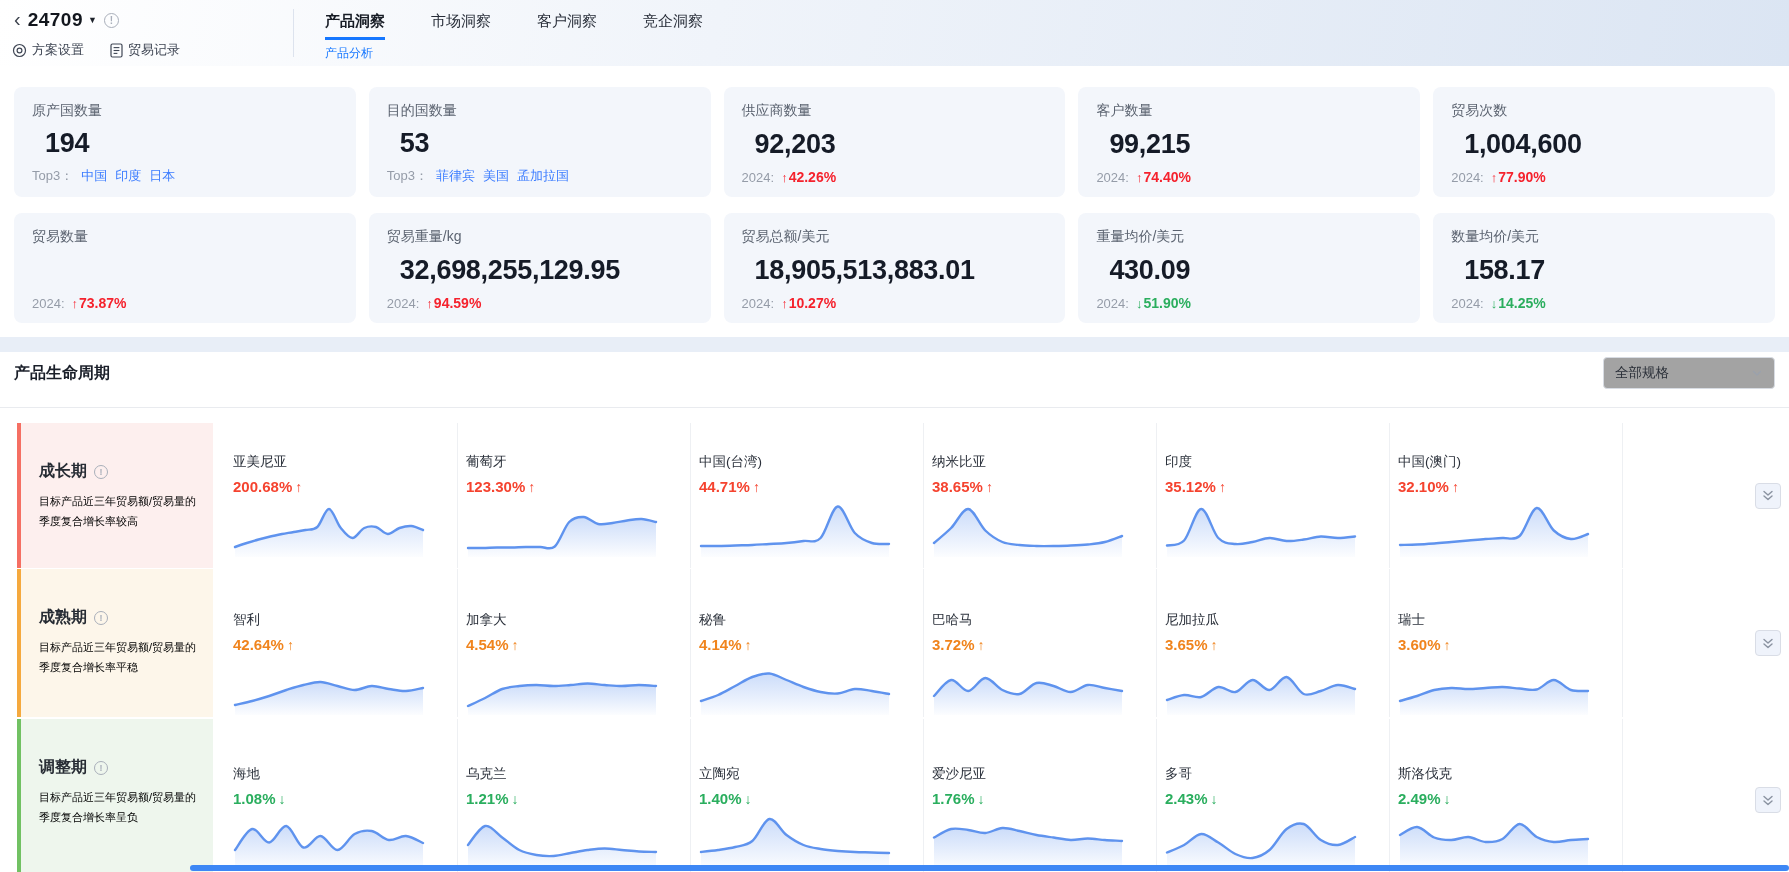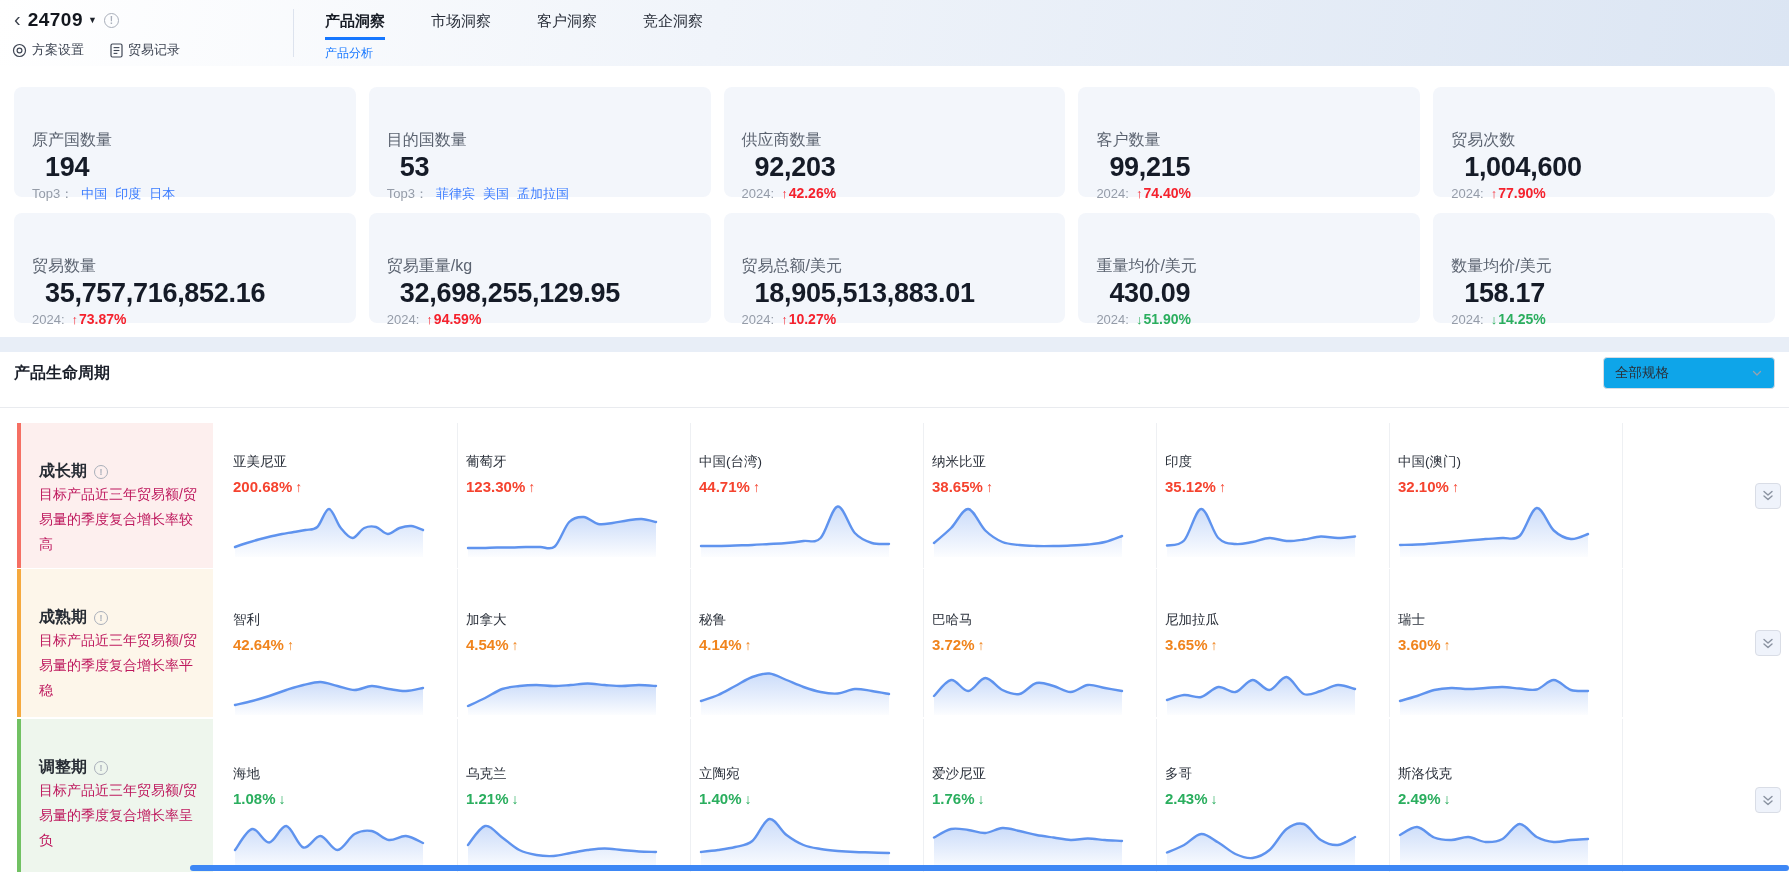--- a/index.html
+++ b/index.html
@@ -23,48 +23,48 @@
   .tab { padding:12px 0 6px; font-size:15px; color:#272d38; cursor:pointer; border-bottom:3px solid transparent; }
   .tab.active { font-weight:700; color:#171c25; border-bottom-color:#1677ff; }
   .subtab { position:absolute; left:325px; top:45px; font-size:12px; color:#1677ff; cursor:pointer; }
 
   
   .stats-section { position:absolute; top:66px; left:0; right:0; height:271px; background:#fff; }
   .stat-row { position:absolute; left:14px; right:14px; display:flex; gap:13px; }
   .stat-row.r0 { top:21px; } .stat-row.r1 { top:147px; }
   .stat-card { flex:1; height:110px; background:#f3f6fb; border-radius:8px; padding:15px 18px 12px;
     display:flex; flex-direction:column; justify-content:space-between; }
-  .sc-title { font-size:16px; color:#5b6370;margin-top:28px; }
+  .sc-title { font-size:14px; color:#5b6370; }
   .sc-value { font-size:27px; font-weight:700; color:#151b27; letter-spacing:-.3px; margin:1px 13px 2px; }
   .sc-footer { font-size:13px; color:#959ca8; display:flex; align-items:center; gap:3px; }
   .sc-footer .lnk { color:#3b7cff; cursor:pointer; margin-left:5px; }
   .sc-footer .lnk:first-of-type { margin-left:6px; }
   .trend { font-weight:700; font-size:14px; margin-left:4px; display:flex; align-items:center; gap:1px;}
   .trend.up { color:#f5222d; } .trend.down { color:#2bae5e; }
   .trend .arr { font-size:13px; }
 
   .section-gap { position:absolute; top:337px; left:0; right:0; height:15px; background:#e8eef7; }
 
   
   .lifecycle { position:absolute; top:352px; left:0; right:0; height:640px; background:#fff; }
   .lc-title { position:absolute; left:14px; top:11px; font-size:16px; font-weight:700; color:#1a1f29; }
   .lc-select { position:absolute; right:14px; top:5px; width:172px; height:32px; border:1px solid #d8dce3;
-    border-radius:4px; background:#0ea5e9; display:flex; align-items:center; justify-content:space-between;
+    border-radius:4px; background:#a3a3a3; display:flex; align-items:center; justify-content:space-between;
     padding:0 11px; font-size:13.5px; color:#2a2f38; cursor:pointer; }
   .lc-topline { position:absolute; top:55px; left:0; right:0; height:1px; background:#e9ebef; }
 
   .lc-row { position:absolute; left:17px; right:0; }
   .lc-row.g { top:71px;  height:145px; --c:#f56f63; --bg:#fdefee; --pct:#f5432f; }
   .lc-row.m { top:217px; height:148px; --c:#f5a93e; --bg:#fdf6ea; --pct:#f0841d; }
   .lc-row.a { top:367px; height:162px; --c:#71c163; --bg:#eef6ed; --pct:#2aae5e; }
   .lc-label { position:absolute; left:0; top:0; bottom:0; width:196px; border-left:4px solid var(--c);
     background:var(--bg); padding:38px 14px 0 18px; }
   .lc-name { font-size:16px; font-weight:700; color:#272c34; display:flex; align-items:center; gap:7px; }
   .lc-name .icircle { width:14px; height:14px; font-size:9px; }
-  .lc-desc { font-size:14px; color:#be185d; line-height:1.8; }
+  .lc-desc { font-size:11px; color:#000000; margin-top:10px; line-height:1.8; }
 
   .lc-cells { position:absolute; left:208px; top:0; bottom:0; right:66px; display:flex; overflow:hidden; }
   .lc-cell { width:233px; flex:none; border-right:1px solid #eef0f3; padding:30px 18px 0 8px; cursor:pointer; }
   .lc-row.m .lc-cell { padding-top:42px; } .lc-row.a .lc-cell { padding-top:46px; }
   .cell-country { font-size:13.5px; color:#2b313b; }
   .cell-pct { margin-top:7px; font-size:15px; font-weight:700; color:var(--pct); display:flex; align-items:center; gap:3px;}
   .cell-pct .arr { font-size:14px; }
   .cell-chart { margin-top:2px; width:192px; height:60px; }
   .lc-spacer { width:100px; flex:none; }
 
@@ -173,21 +173,20 @@
             <span class="trend up">
               <span class="arr">↑</span>
               <span>77.90%</span>
             </span>
           </div>
         </div>
       </div>
       <div class="stat-row r1">
         <div class="stat-card">
           <div class="sc-title">贸易数量</div>
-          <div class="sc-value">35,757,716,852.16</div>
           <div class="sc-footer">
             <span>2024:</span>
             <span class="trend up">
               <span class="arr">↑</span>
               <span>73.87%</span>
             </span>
           </div>
         </div>
         <div class="stat-card">
           <div class="sc-title">贸易重量/kg</div>

